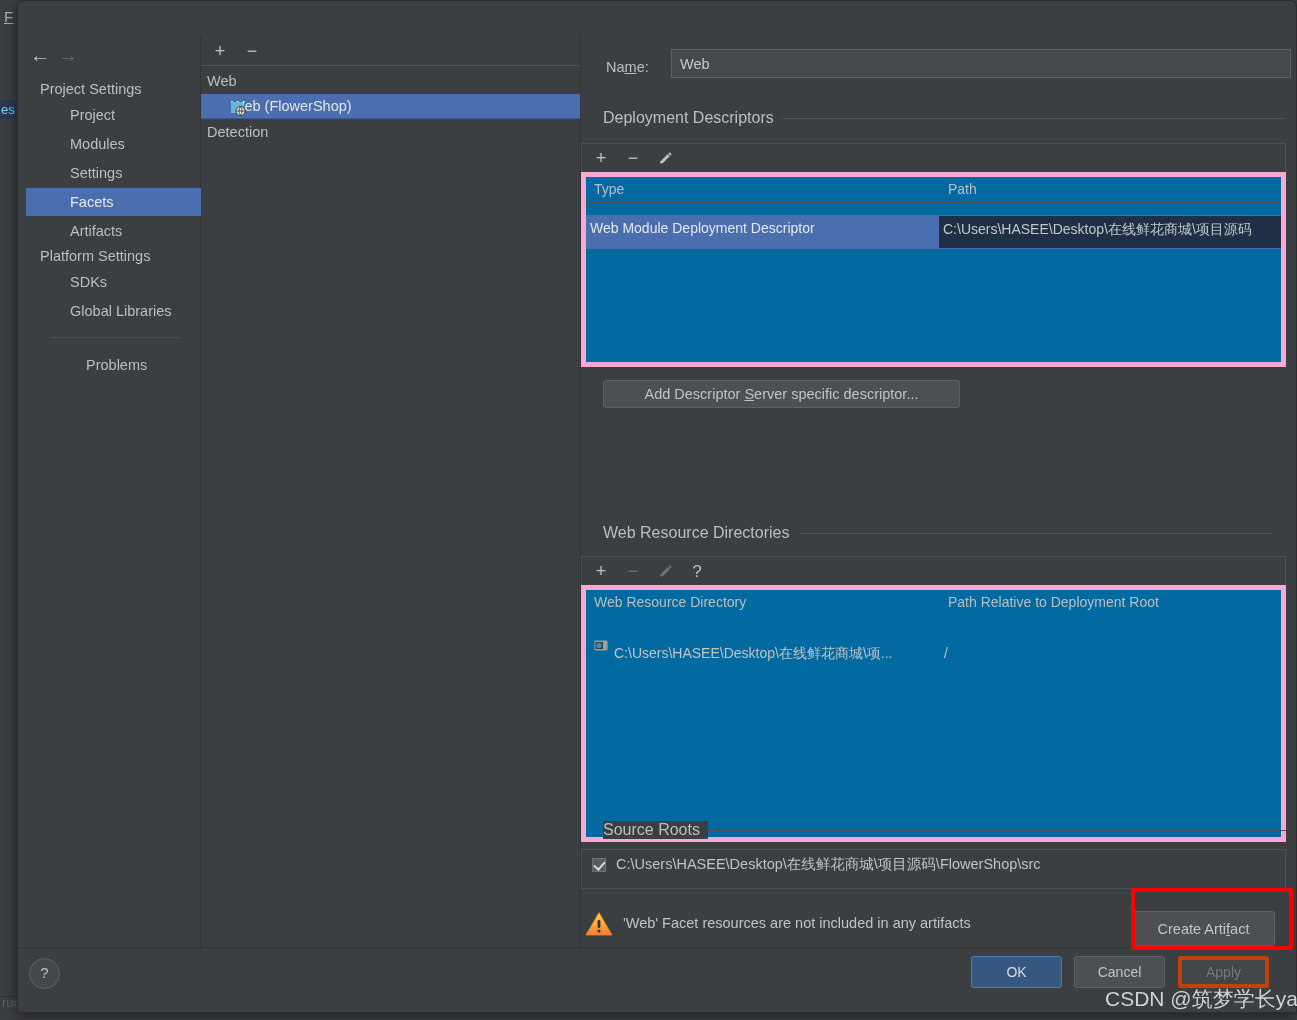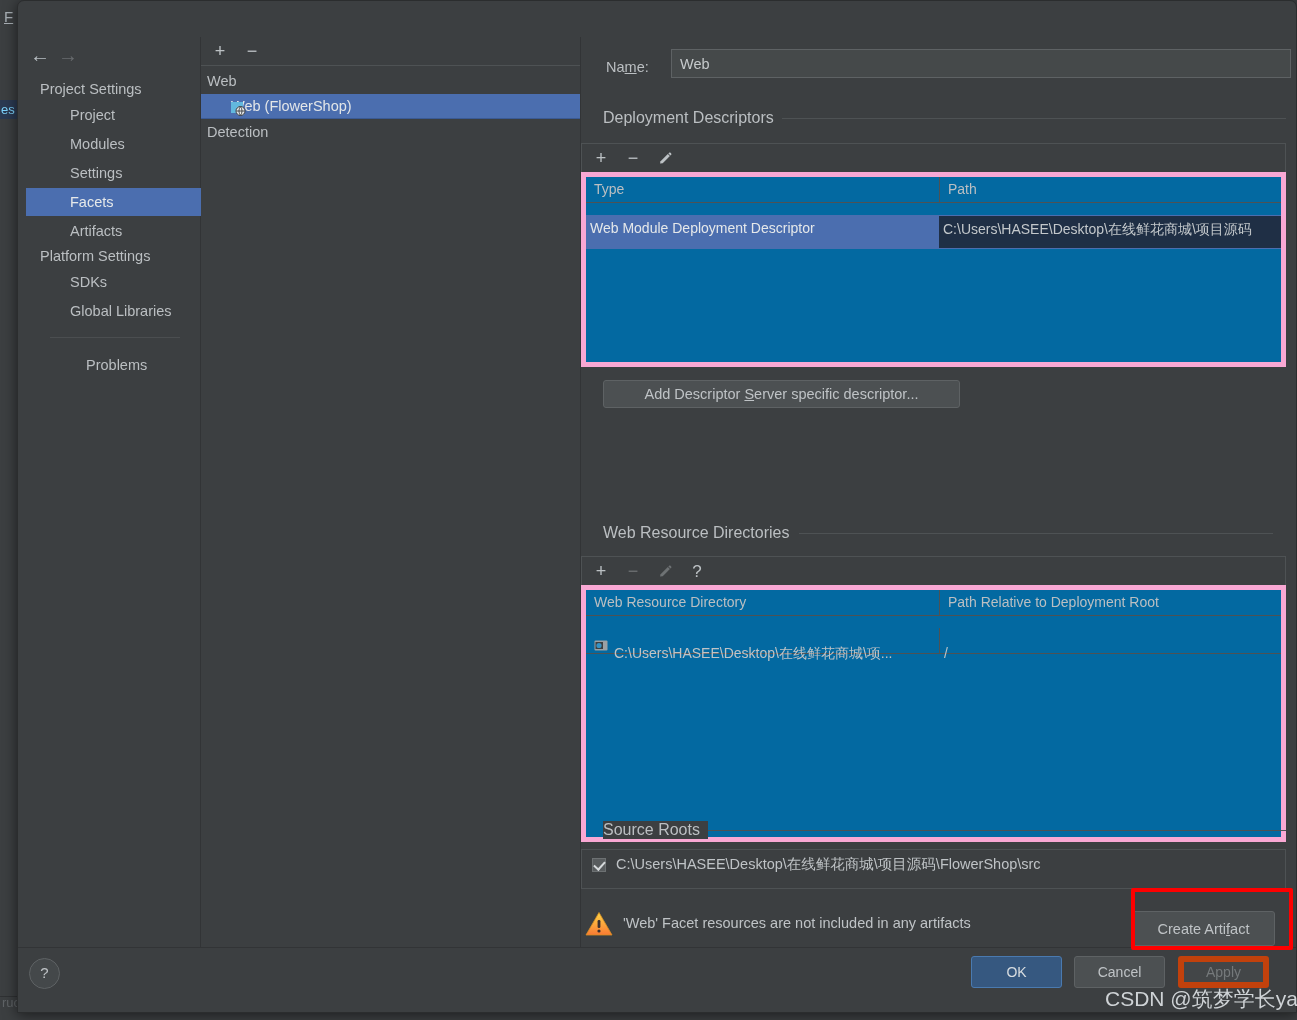--- a/index.html
+++ b/index.html
@@ -255,21 +255,21 @@
     background: #365880; border: 1px solid #4a7ab0; color: #d8dde0;
     border-radius: 3px; font-size: 14px; font-family: inherit; cursor: pointer;
   }
   .btn-cancel {
     position: absolute; left: 1056px; top: 8px; width: 91px; height: 32px;
     background: #4c5052; border: 1px solid #5e6264; color: #bfc3c6;
     border-radius: 3px; font-size: 14px; font-family: inherit; cursor: pointer;
   }
   .btn-apply {
     position: absolute; left: 1160px; top: 8px; width: 91px; height: 32px;
-    background: #434648; border: 6px solid #c2410c; color: #75797b;
+    background: #434648; border: 4px solid #c2410c; color: #75797b;
     border-radius: 3px; font-size: 14px; font-family: inherit; cursor: default;
   }
 
   .redbox {
     position: absolute; left: 1131px; top: 888px;
     width: 162px; height: 62px;
     border: 4px solid #fe0000;
     border-radius: 2px;
     box-sizing: border-box;
     pointer-events: none;

